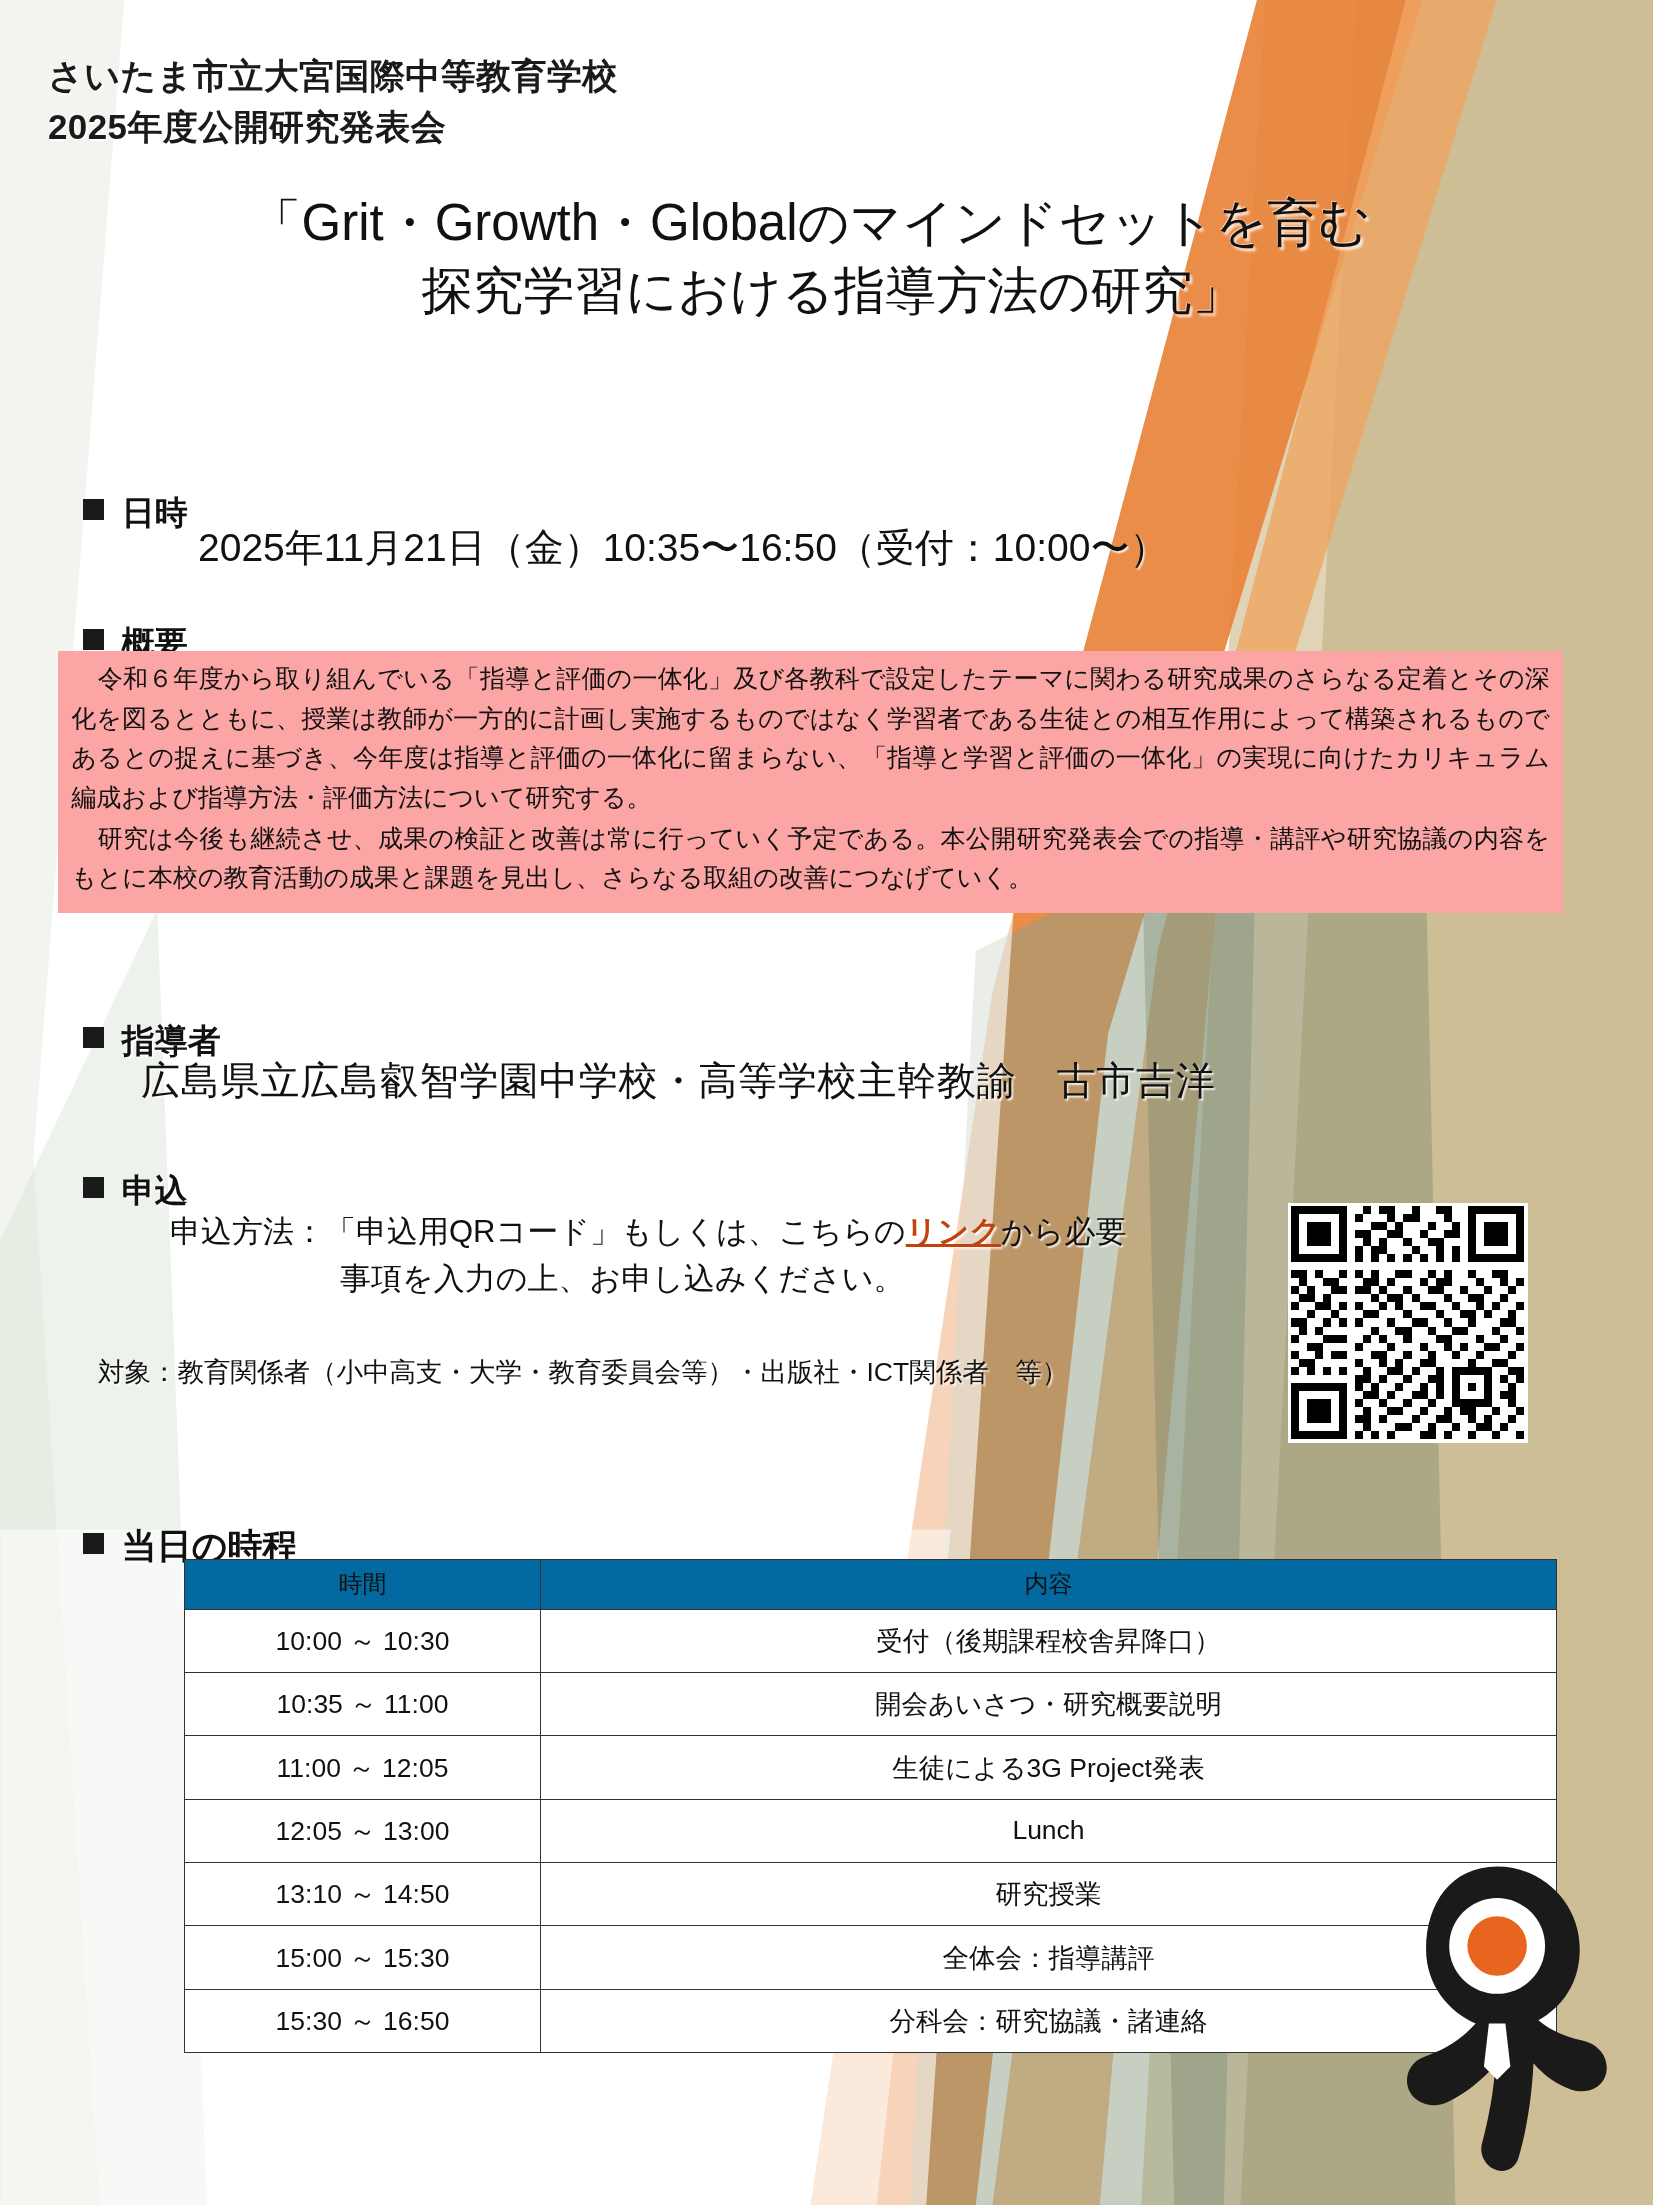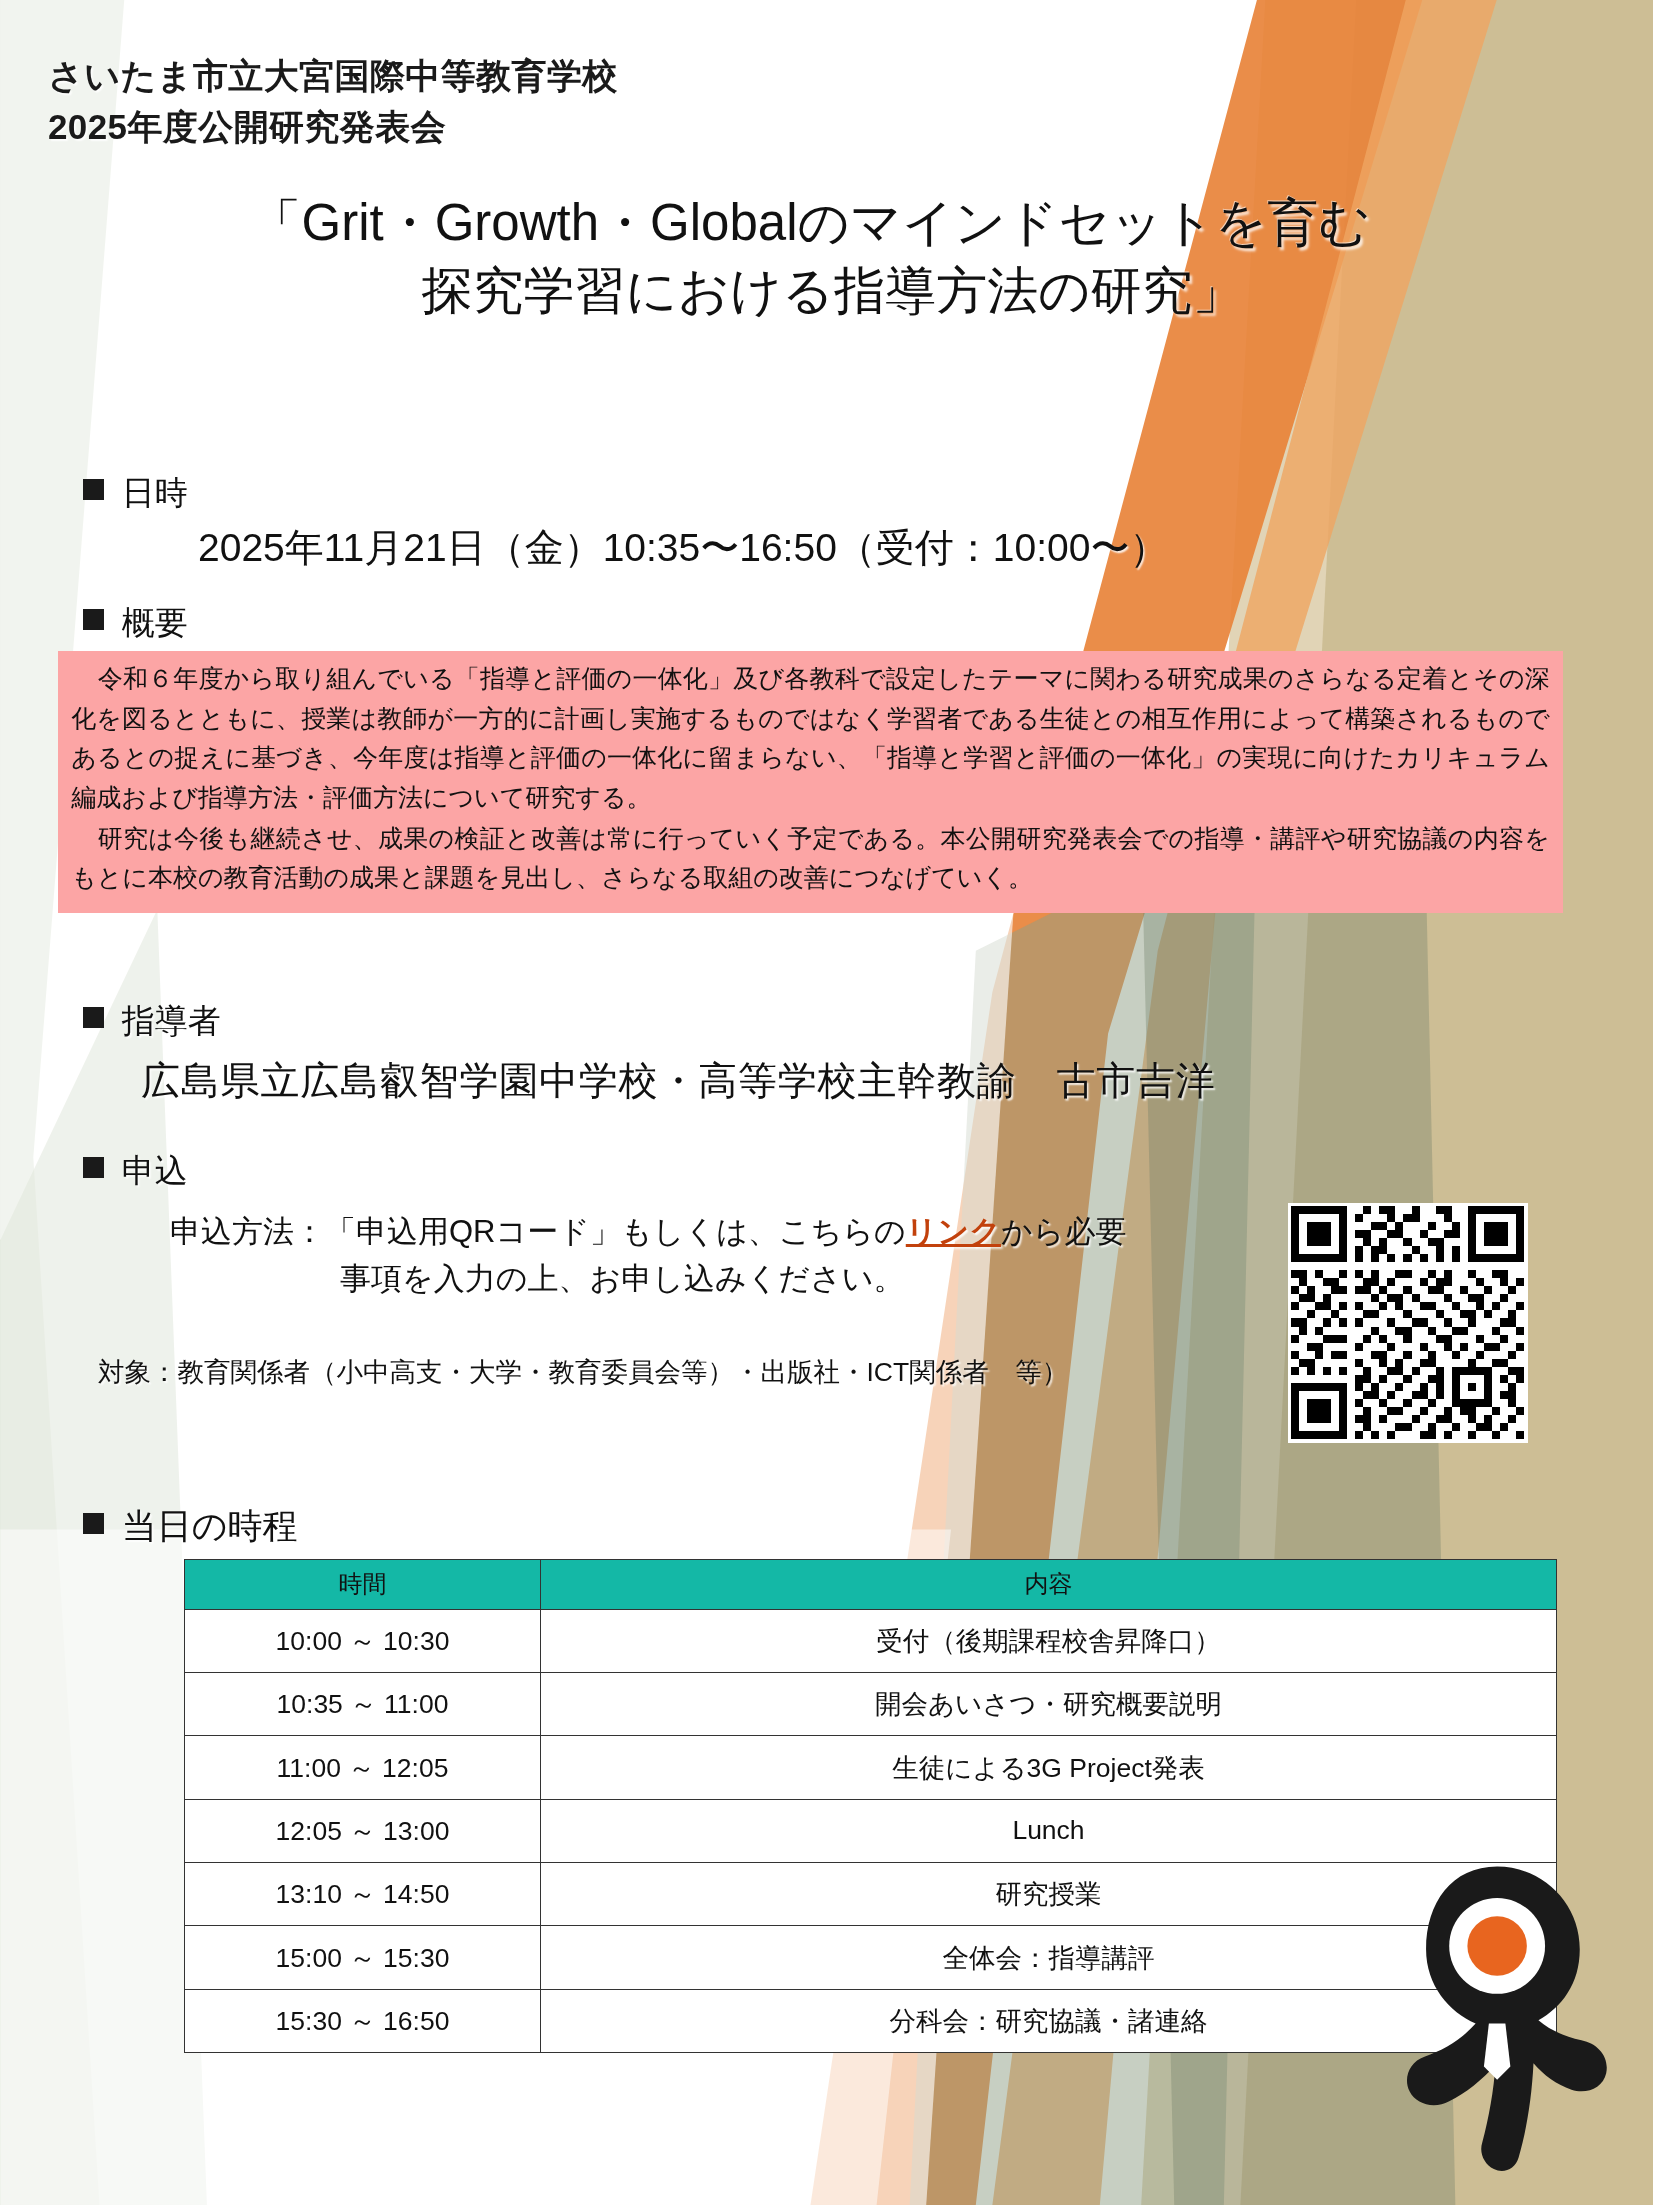--- a/index.html
+++ b/index.html
@@ -67,23 +67,24 @@
     text-align: center;
     font-size: 34px;
     color: #1a1a1a;
     font-weight: normal;
     text-shadow: 1.7px 1.7px 1.7px rgba(255,255,255,0.8);
   }
 
   .sec {
     position: absolute;
     font-size: 33px;
-    font-weight: normal;
+    font-weight: bold;
     color: #111;
     text-shadow: 1.7px 1.7px 1.7px rgba(255,255,255,0.85);
+    margin-top: 20px;
   }
   .sec .bullet {
     display: inline-block;
     width: 20.7px;
     height: 20.7px;
     background: #1a1a1a;
     margin-right: 18px;
     vertical-align: 4.1px;
   }
 
@@ -183,21 +184,21 @@
     table-layout: fixed;
   }
   .sched-table th, .sched-table td {
     border: 1.7px solid #333;
     text-align: center;
     font-size: 26.5px;
     color: #111;
     padding: 13.2px 3.3px;
     font-weight: normal;
   }
-  .sched-table th { background: #14b8a6; padding: 8.3px 3.3px; font-size: 24px; }
+  .sched-table th { background: #0369a1; padding: 8.3px 3.3px; font-size: 24px; }
   .sched-table col.c1 { width: 356px; }
 
   
   .mascot {
     position: absolute;
     left: 1373px;
     top: 1860px;
     width: 240px;
     height: 314px;
     z-index: 3;

